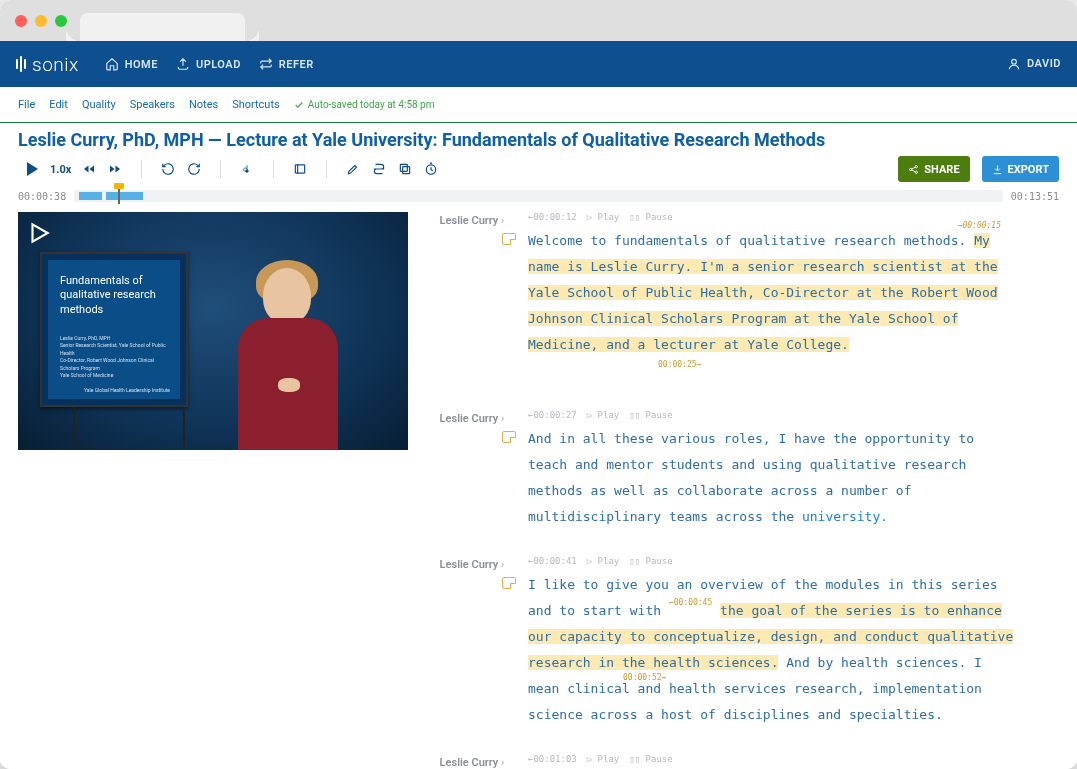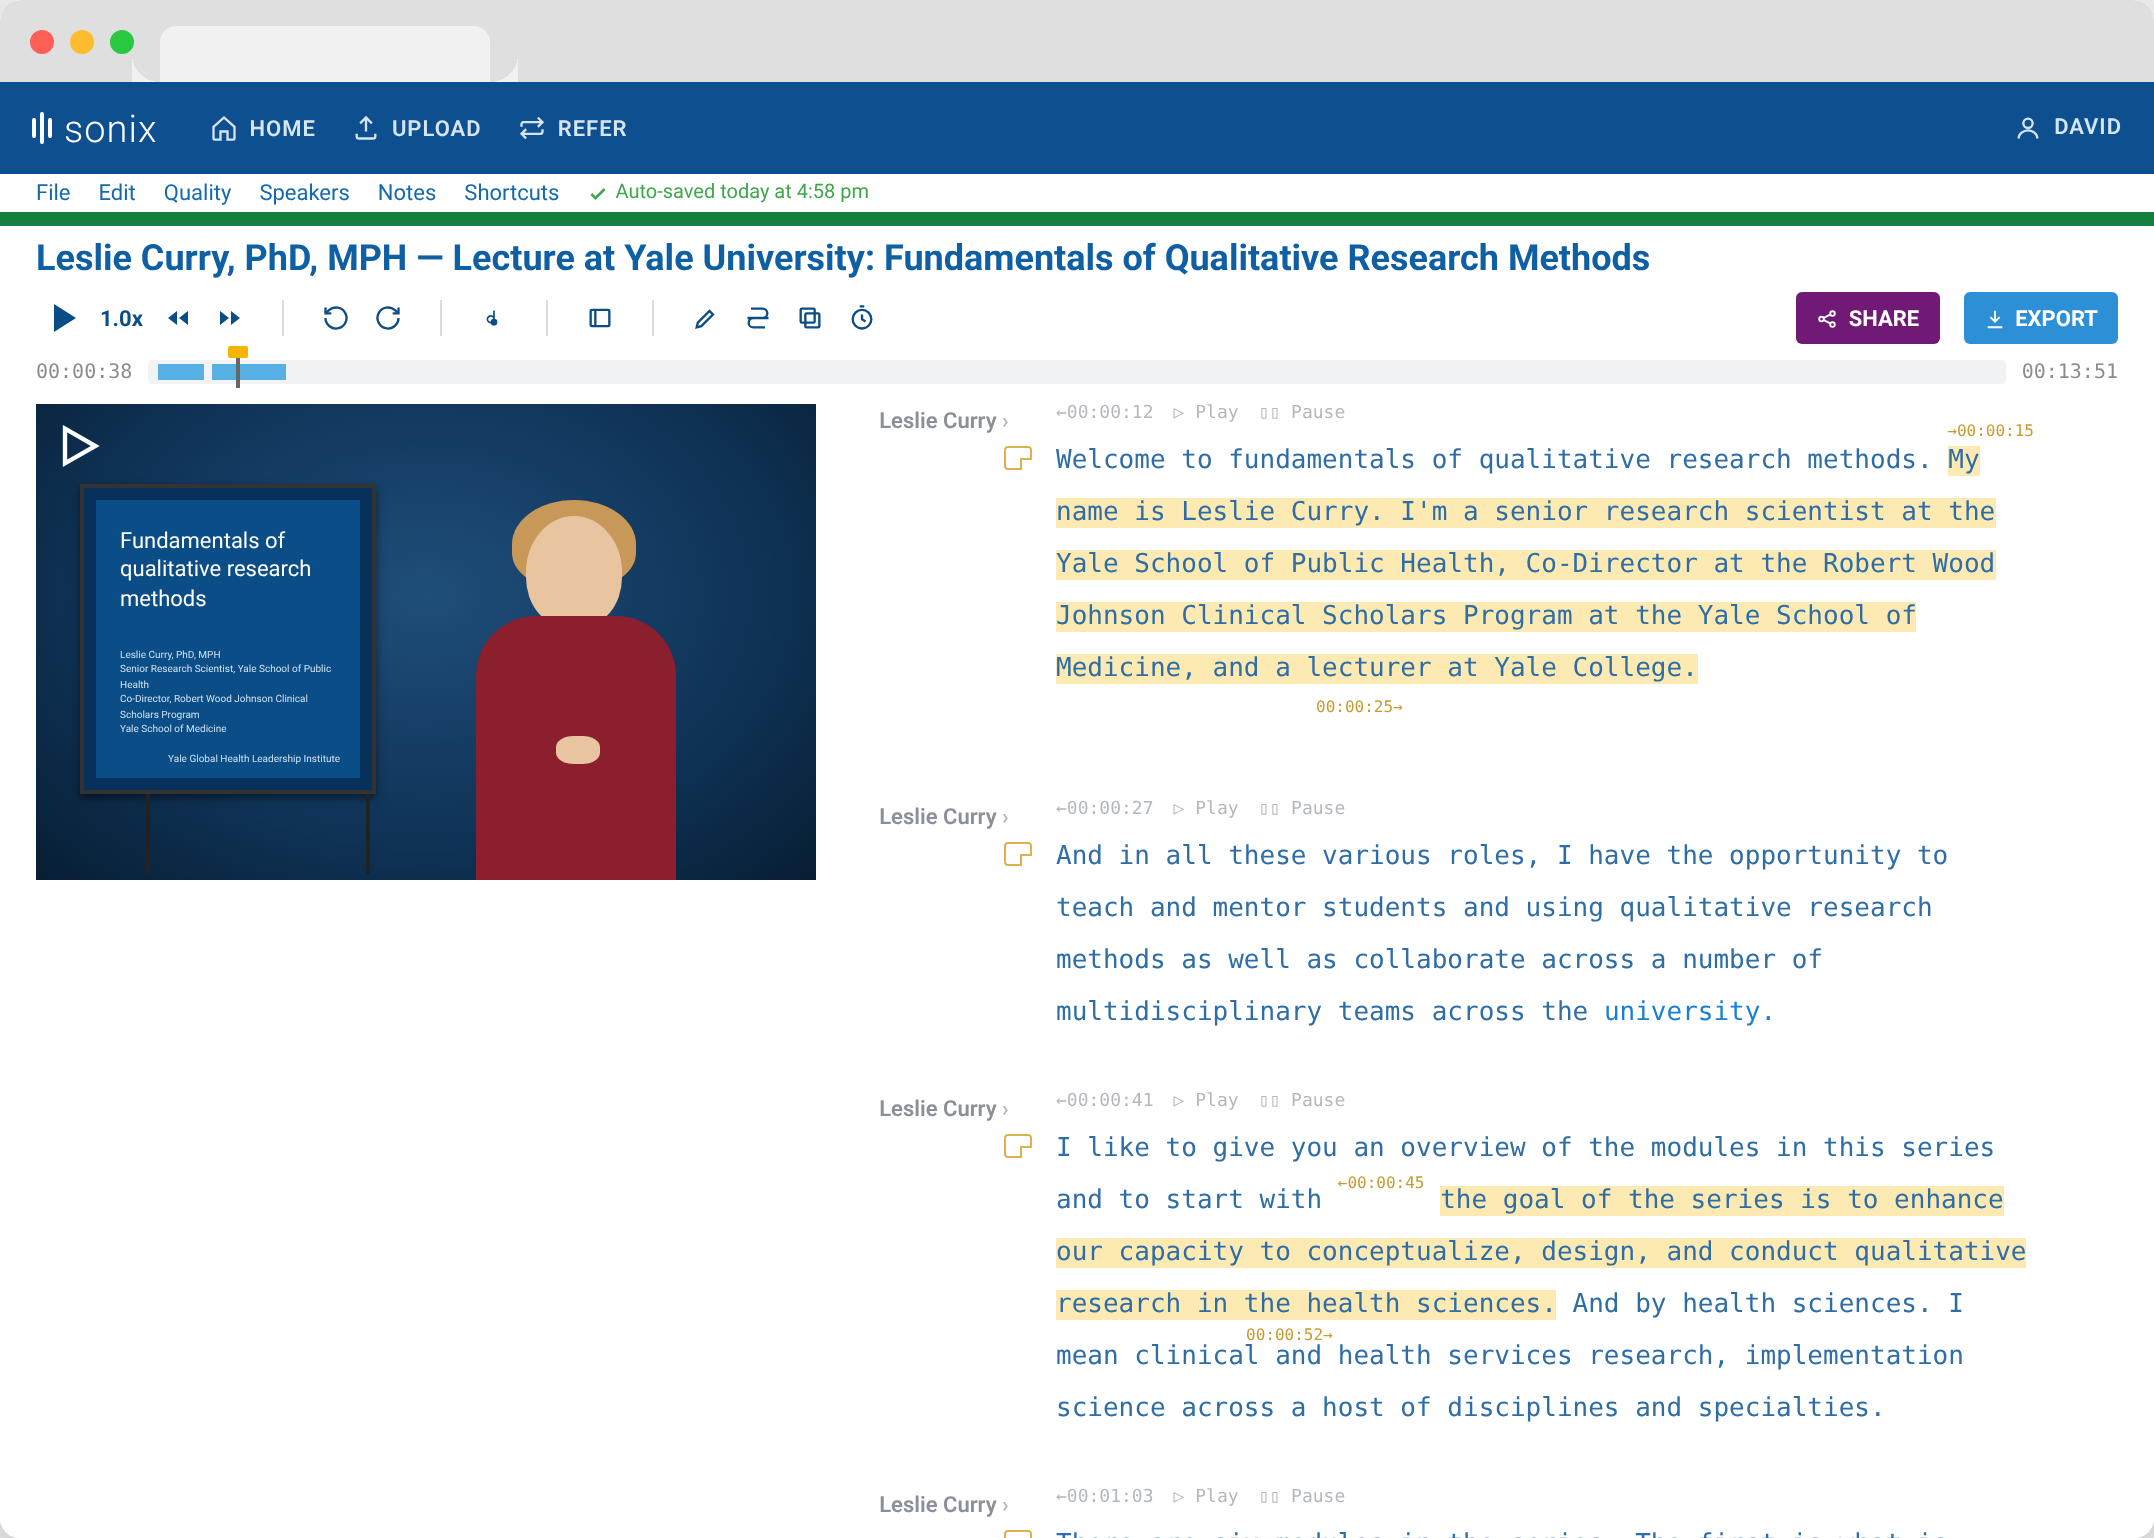--- a/index.html
+++ b/index.html
@@ -66,36 +66,36 @@
 .logo-icon span { width: 2px; background: #fff; display: block; border-radius: 1px; }
 .logo-icon span:nth-child(1){height:10px} .logo-icon span:nth-child(2){height:16px} .logo-icon span:nth-child(3){height:10px}
 .nav-links { display: flex; gap: 18px; align-items: center; margin-left: 10px; }
 .nav-link { display: flex; align-items: center; gap: 6px; font-size: 11px; font-weight: 600; letter-spacing: 0.5px; cursor: pointer; }
 .nav-spacer { flex: 1; }
 .search-box { background: #0a4075; width: 200px; height: 28px; display: flex; align-items: center; padding: 0 10px; border-radius: 2px; }
 .search-box input { background: transparent; border: none; color: #cfe0ef; font-size: 10px; letter-spacing: 0.5px; flex:1; outline:none; }
 .search-box input::placeholder { color: #9ab8d3; }
 .user-chip { display:flex; align-items:flex-start; gap:6px; font-size: 11px; font-weight:600; letter-spacing:0.5px; margin-left: 16px; }
 
-.menubar { height: 26px; background:#fff; display:flex; align-items:center; gap:14px; padding:0 18px; color:#1569b0; font-size:11px; border-bottom:7px solid #15803d;}
+.menubar { height: 36px; background:#fff; display:flex; align-items:center; gap:14px; padding:0 18px; color:#1569b0; font-size:11px; border-bottom:1px solid #15803d;}
 .menubar span { cursor:pointer; }
 .autosave { color:#3fa64b; display:flex; align-items:center; gap:4px; font-size:10px;}
 
 .titlebar { padding: 6px 18px 0 18px; }
 .doc-title { color:#0e5fa3; font-size:18px; font-weight:700; }
 
 .toolbar { display:flex; align-items:center; padding: 6px 18px 6px 14px; gap:6px; }
 .tool-group { display:flex; align-items:center; gap:2px; padding:0 6px; }
 .tool-sep { width:1px; height:18px; background:#dcdcdc; margin:0 2px;}
 .tool-btn { width:24px; height:24px; display:flex; align-items:center; justify-content:center; color:#0b4d87; cursor:pointer; border-radius:3px;}
 .play-triangle { width:0;height:0;border-top:7px solid transparent;border-bottom:7px solid transparent;border-left:11px solid #0b4d87;}
 .speed { font-size:11px; font-weight:700; color:#0b4d87; padding:0 4px;}
 .toolbar-spacer{flex:1;}
 .btn { height:26px; padding:0 10px; font-size:11px; font-weight:700; border-radius:3px; display:flex; align-items:center; gap:5px; cursor:pointer;}
-.btn-share{ background:#701a75; color:#fff;}
+.btn-share{ background:#4d7c0f; color:#fff;}
 .btn-export{ background:#2d8fd6; color:#fff; margin-left:6px;}
 
 .timeline { display:flex; align-items:center; padding: 2px 18px 6px 18px; gap:8px; font-family: "Menlo","Consolas",monospace; font-size:10px; color:#8c8c8c;}
 .timeline-track { flex:1; height:12px; background:#f0f2f4; position:relative; border-radius:2px;}
 .tl-seg { position:absolute; top:2px; height:8px; background:#57b0e3;}
 .tl-cursor{ position:absolute; top:-2px; width:2px; height:16px; background:#666;}
 .tl-cursor::after{content:"";position:absolute;top:-5px;left:-4px;width:10px;height:6px;background:#f4b400;border-radius:1px;}
 
 .body { flex:1; display:flex; overflow:hidden; background:#fff;}
 .video-pane { width:408px; padding:4px 0 0 18px; }
@@ -347,21 +347,21 @@
             <div class="speaker">Leslie Curry</div>
             <span class="note-icon"></span>
           </div>
           <div class="seg-right">
             <div class="seg-controls">
               <span>←00:00:12</span>
               <span class="ctrl">▷ Play</span>
               <span class="ctrl">▯▯ Pause</span>
             </div>
             <div class="seg-text" style="position:relative;">
-              <span class="ts-tag" style="position:absolute;right:0;top:-10px;">→00:00:15</span>
+              <span class="ts-tag" style="position:absolute;right:16px;top:-10px;font-style:italic;">→00:00:15</span>
               <span>Welcome to fundamentals of qualitative research methods. </span><span class="hl">My name is Leslie Curry. I'm a senior research scientist at the Yale School of Public Health, Co-Director at the Robert Wood Johnson Clinical Scholars Program at the Yale School of Medicine, and a lecturer at Yale College.</span>
               <br><span class="ts-tag" style="margin-left:130px;">00:00:25→</span>
             </div>
           </div>
         </div>
 
         <div class="seg">
           <div class="seg-left">
             <div class="speaker">Leslie Curry</div>
             <span class="note-icon"></span>

